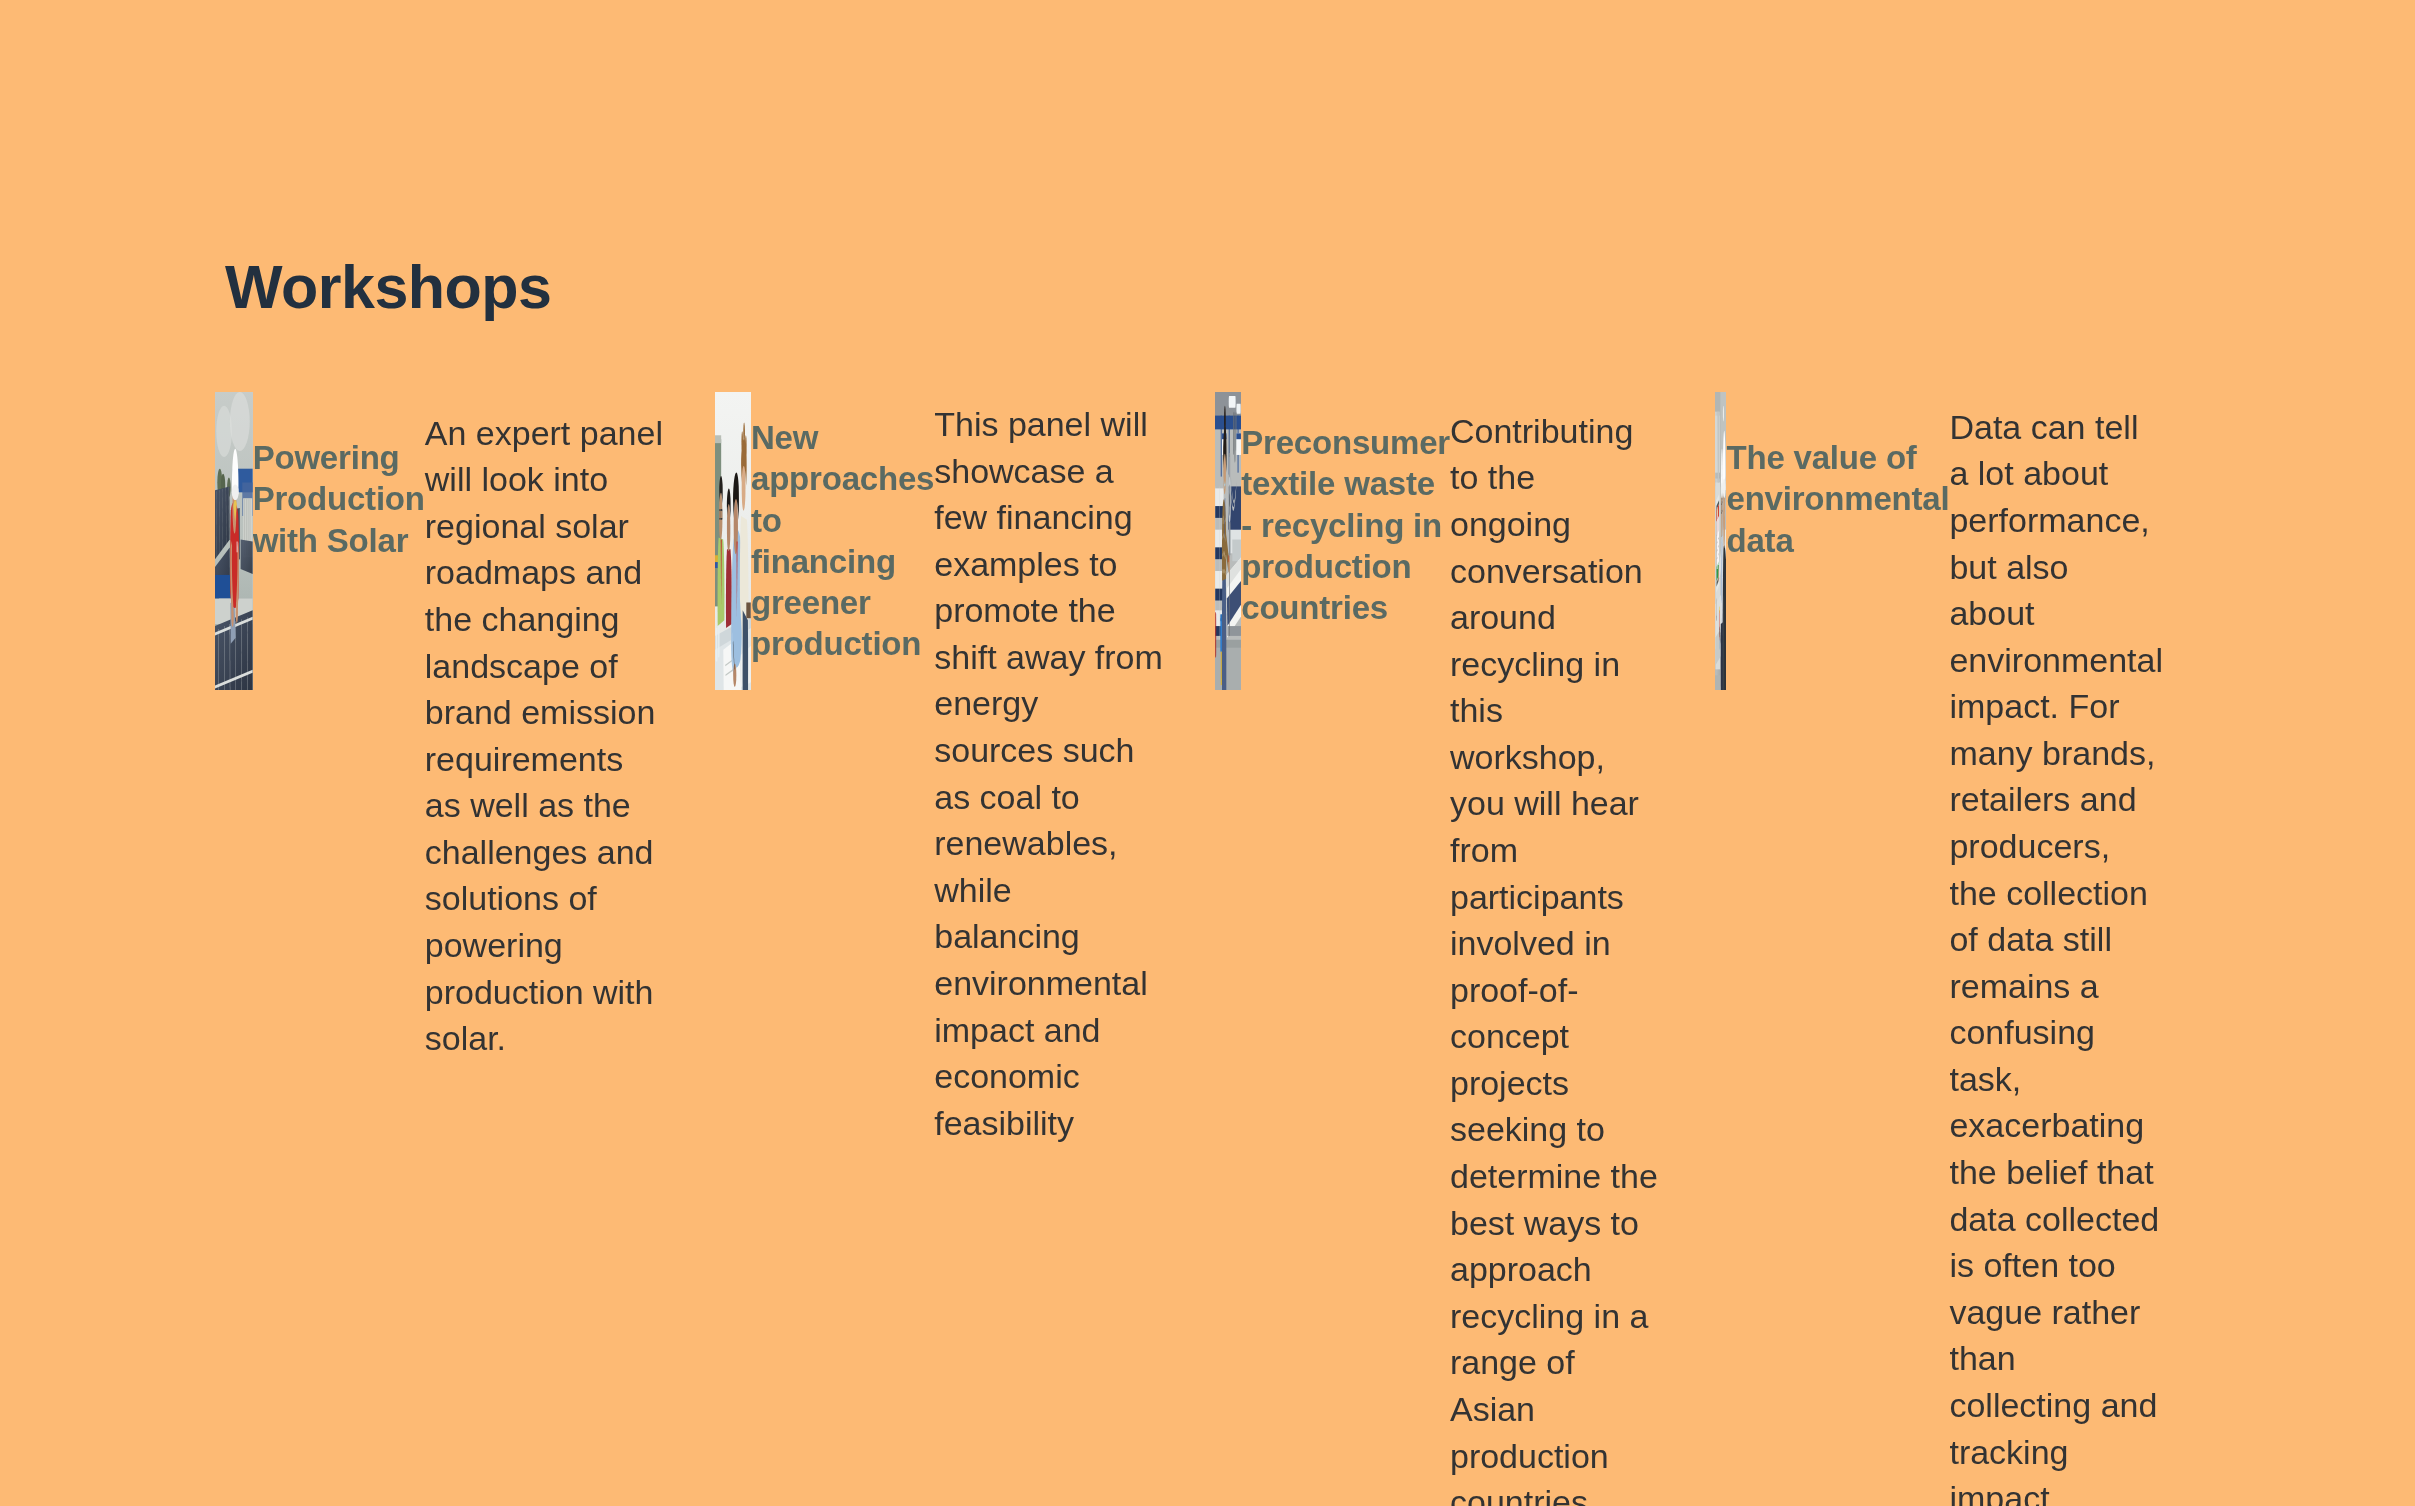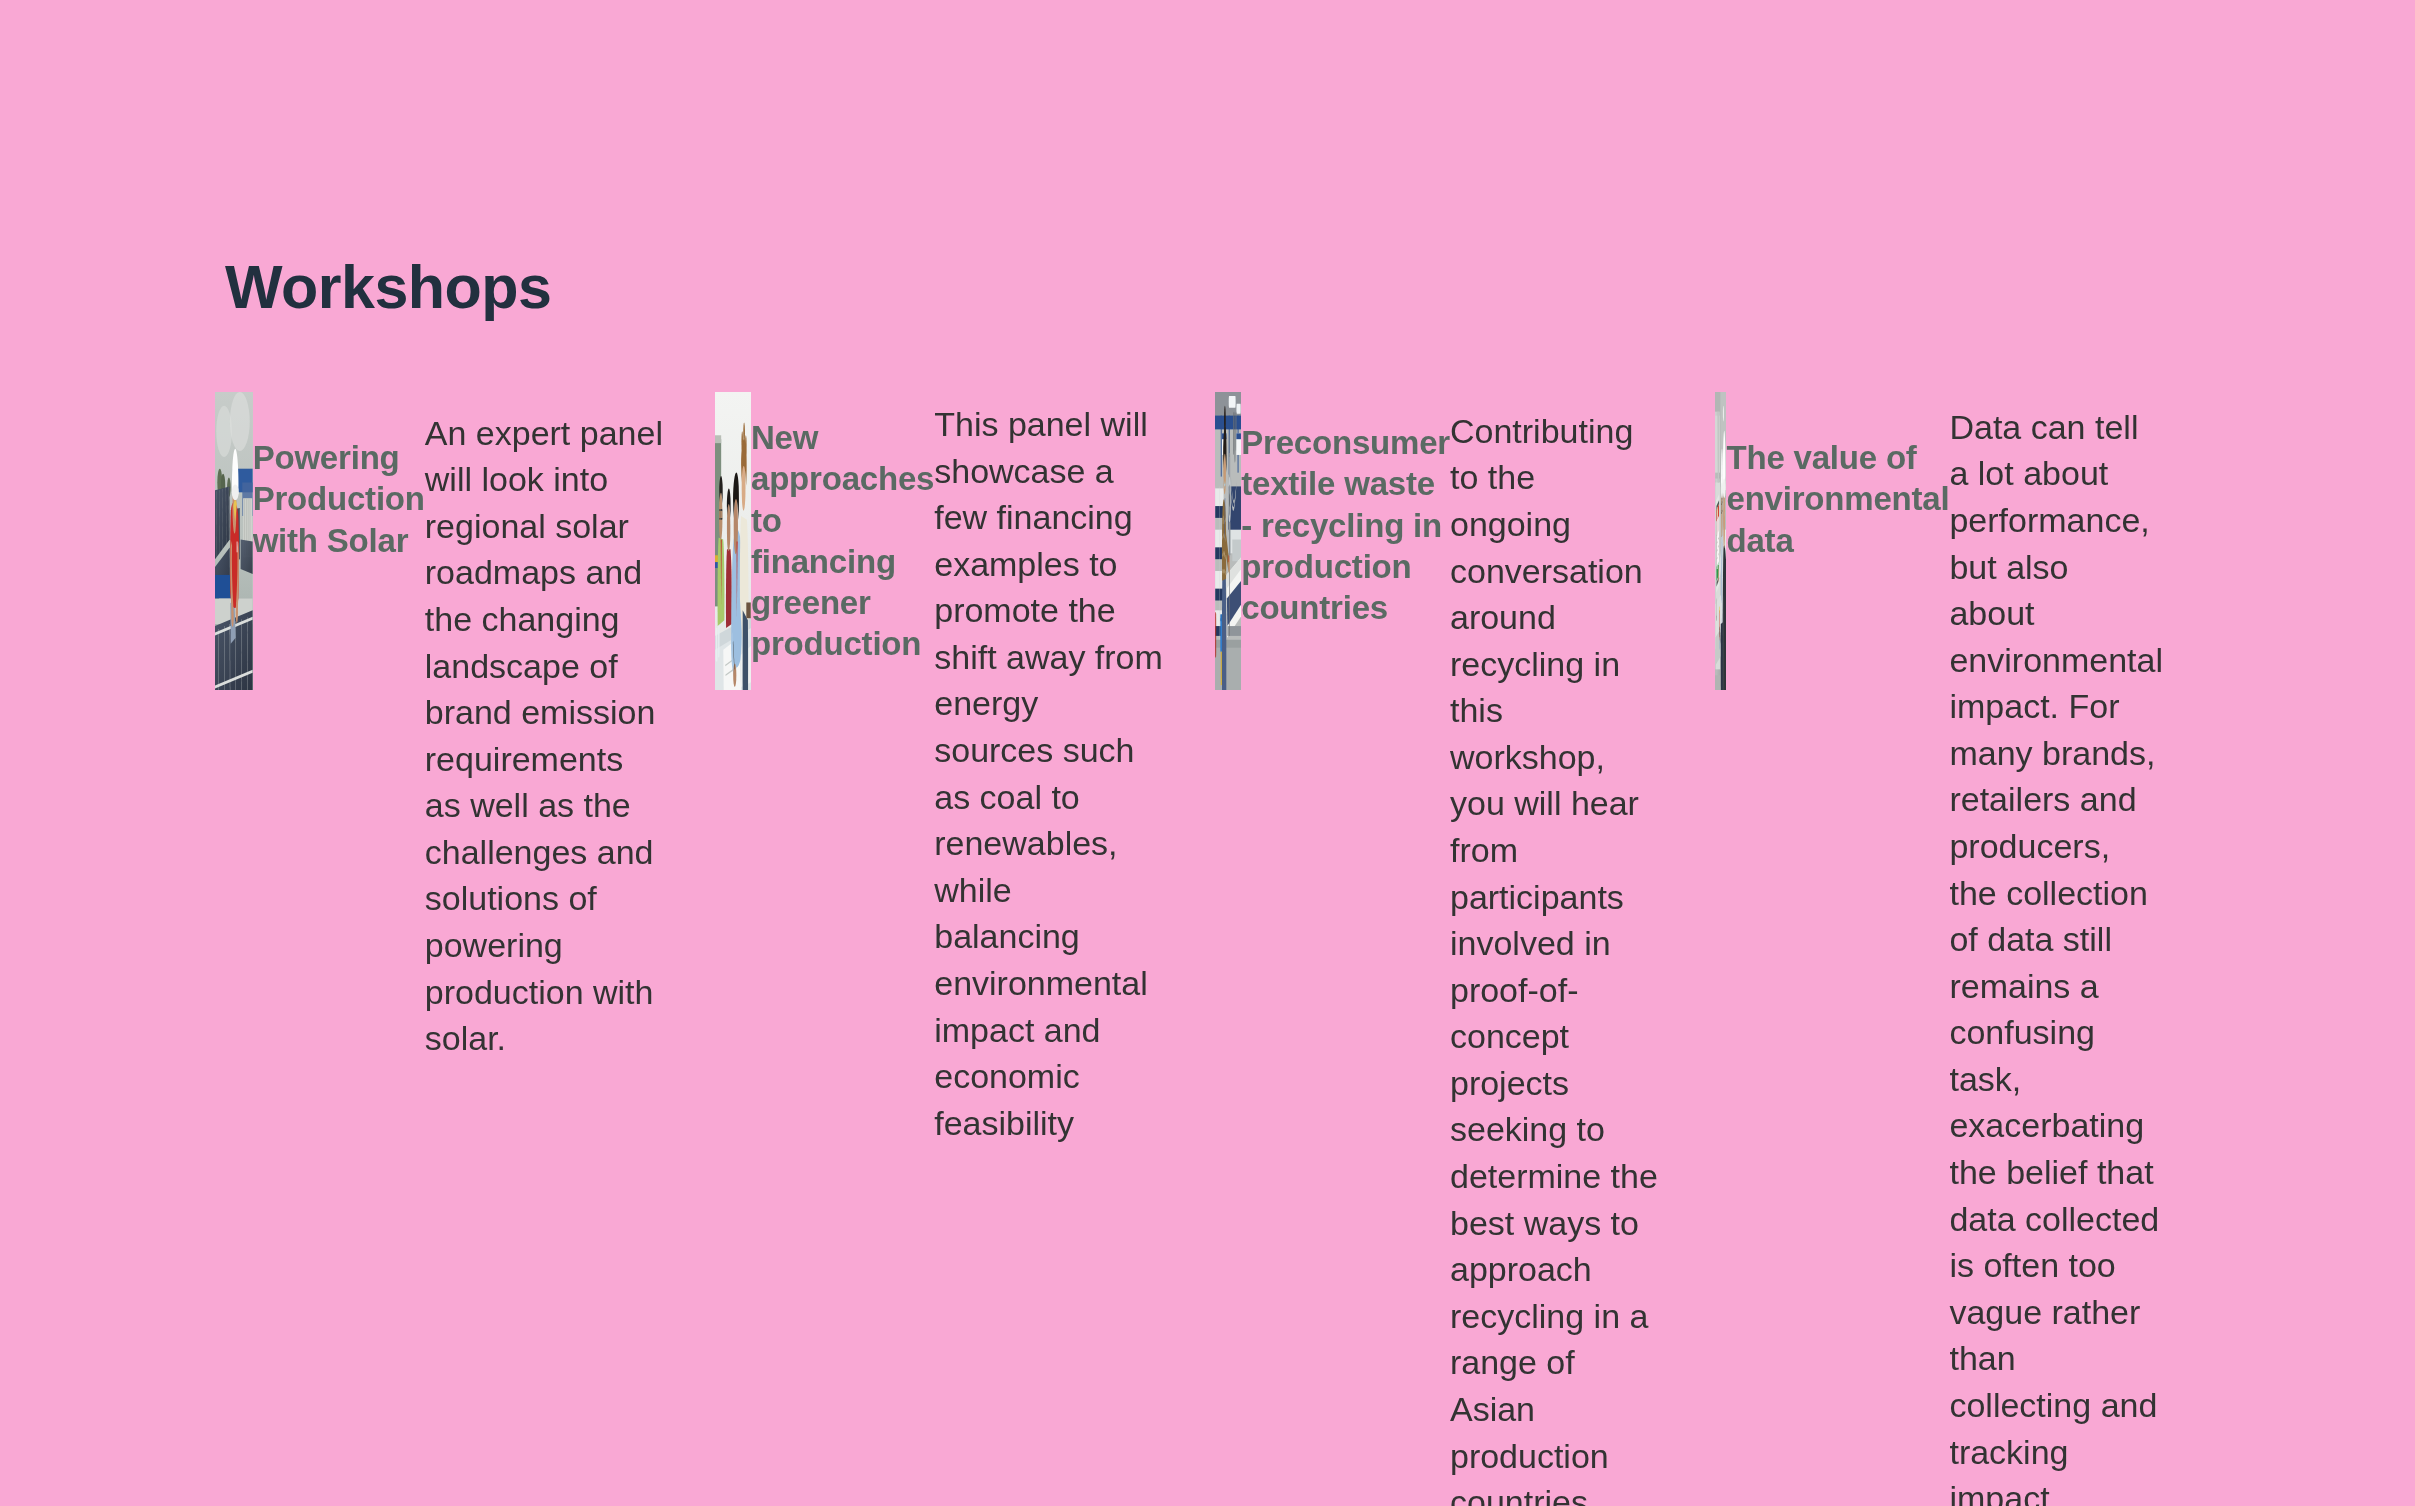--- a/index.html
+++ b/index.html
@@ -11,21 +11,21 @@
     width: 2415px;
     height: 1506px;
     font-family: "Liberation Sans", sans-serif;
     position: relative;
     overflow: hidden;
   }
 
   .slide {
     position: absolute;
     inset: 0;
-    background: #f9a8d4;
+    background: #fdba74;
   }
 
   
   .page-title {
     position: absolute;
     left: 225px;
     top: 254px;
     font-size: 61px;
     font-weight: bold;
     color: #22303f;

